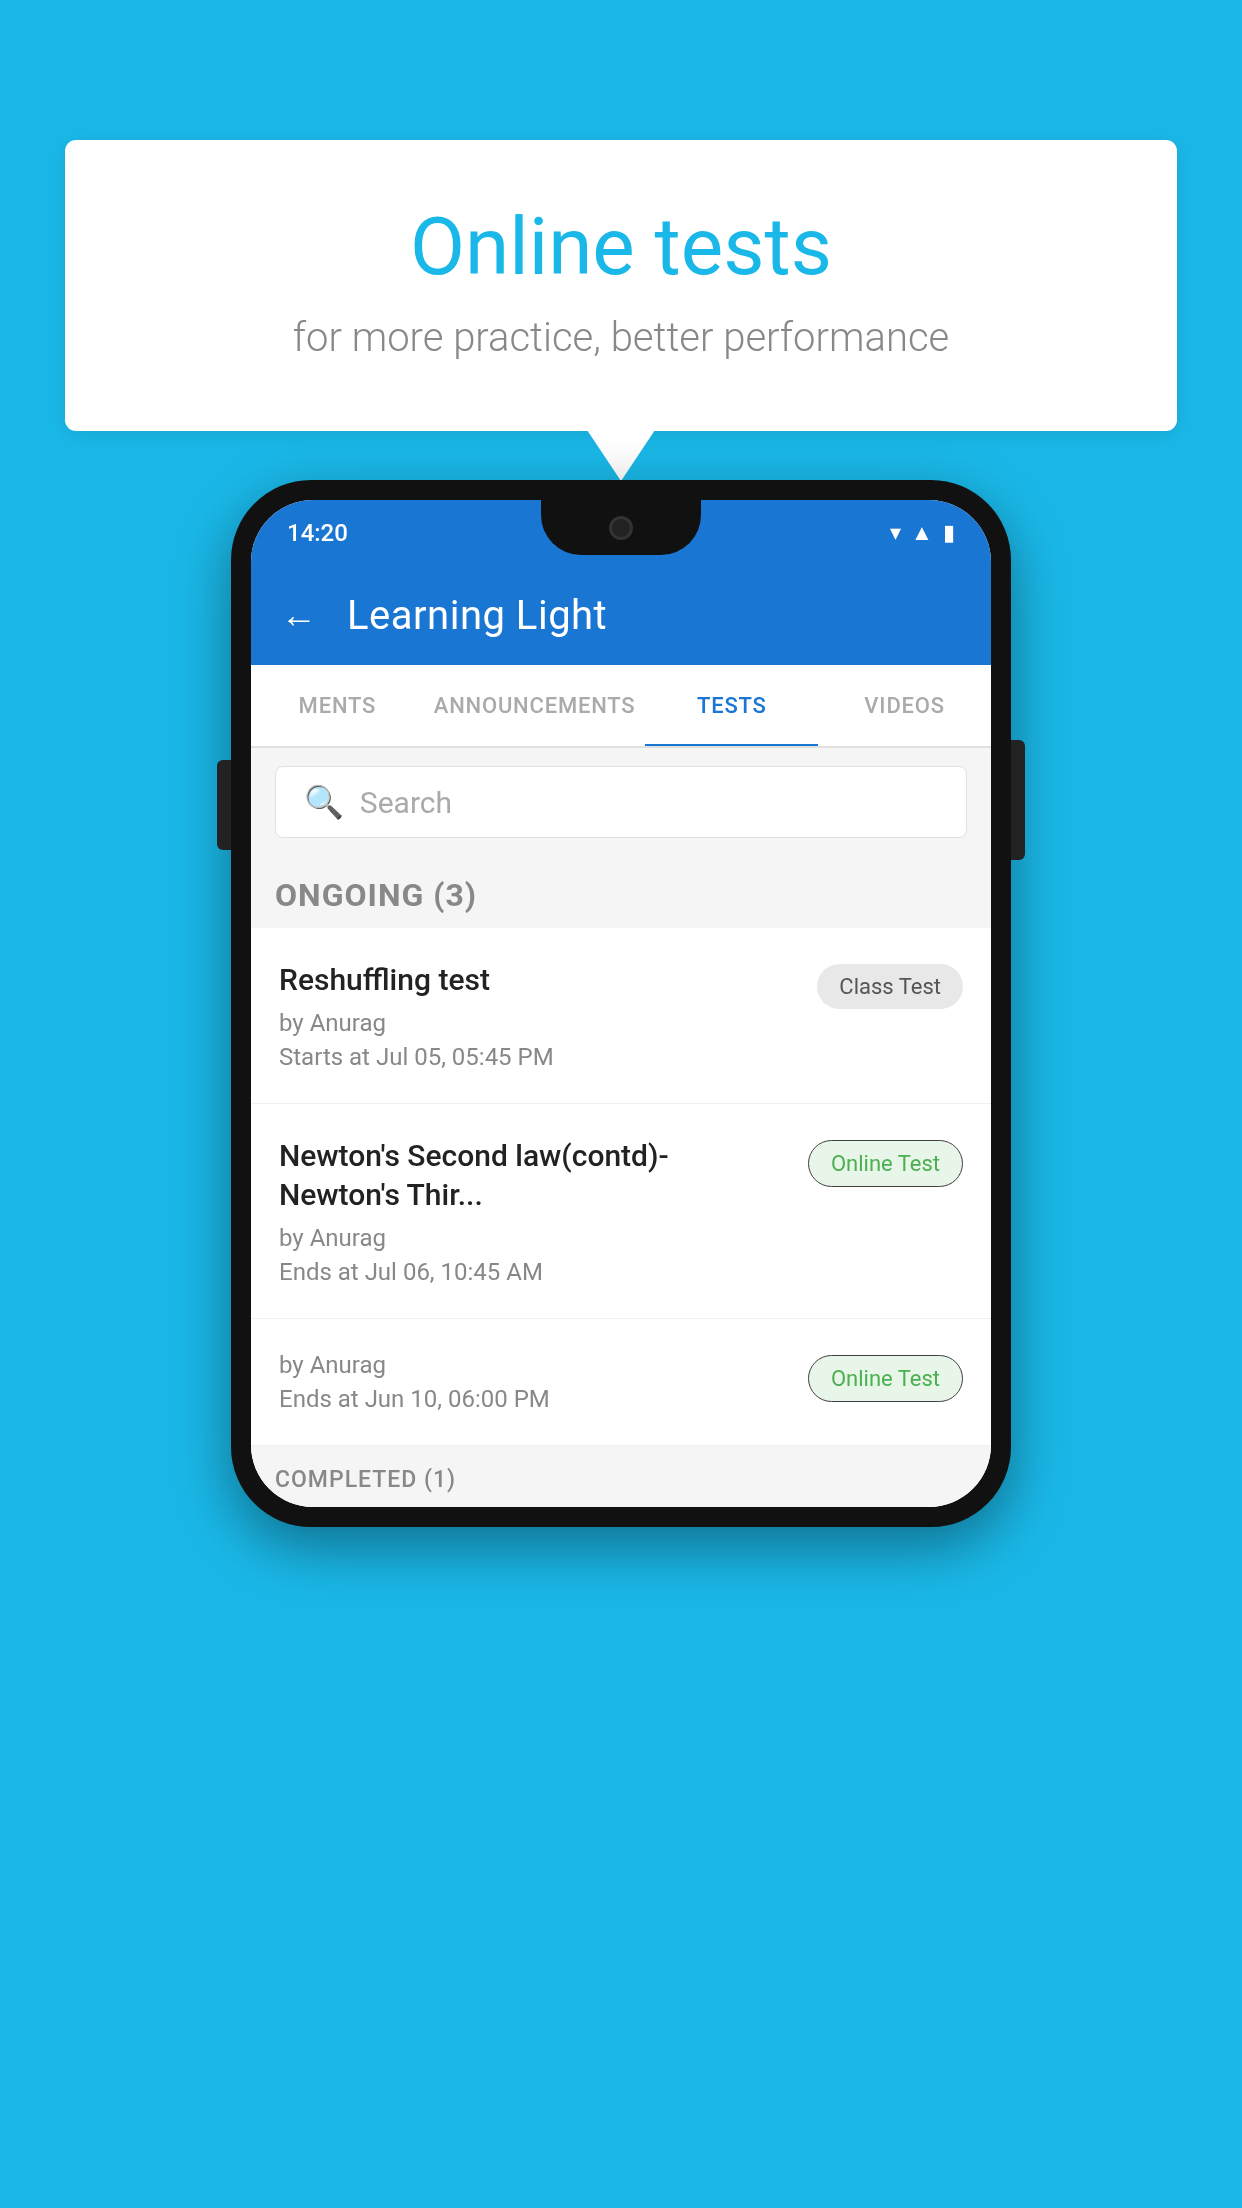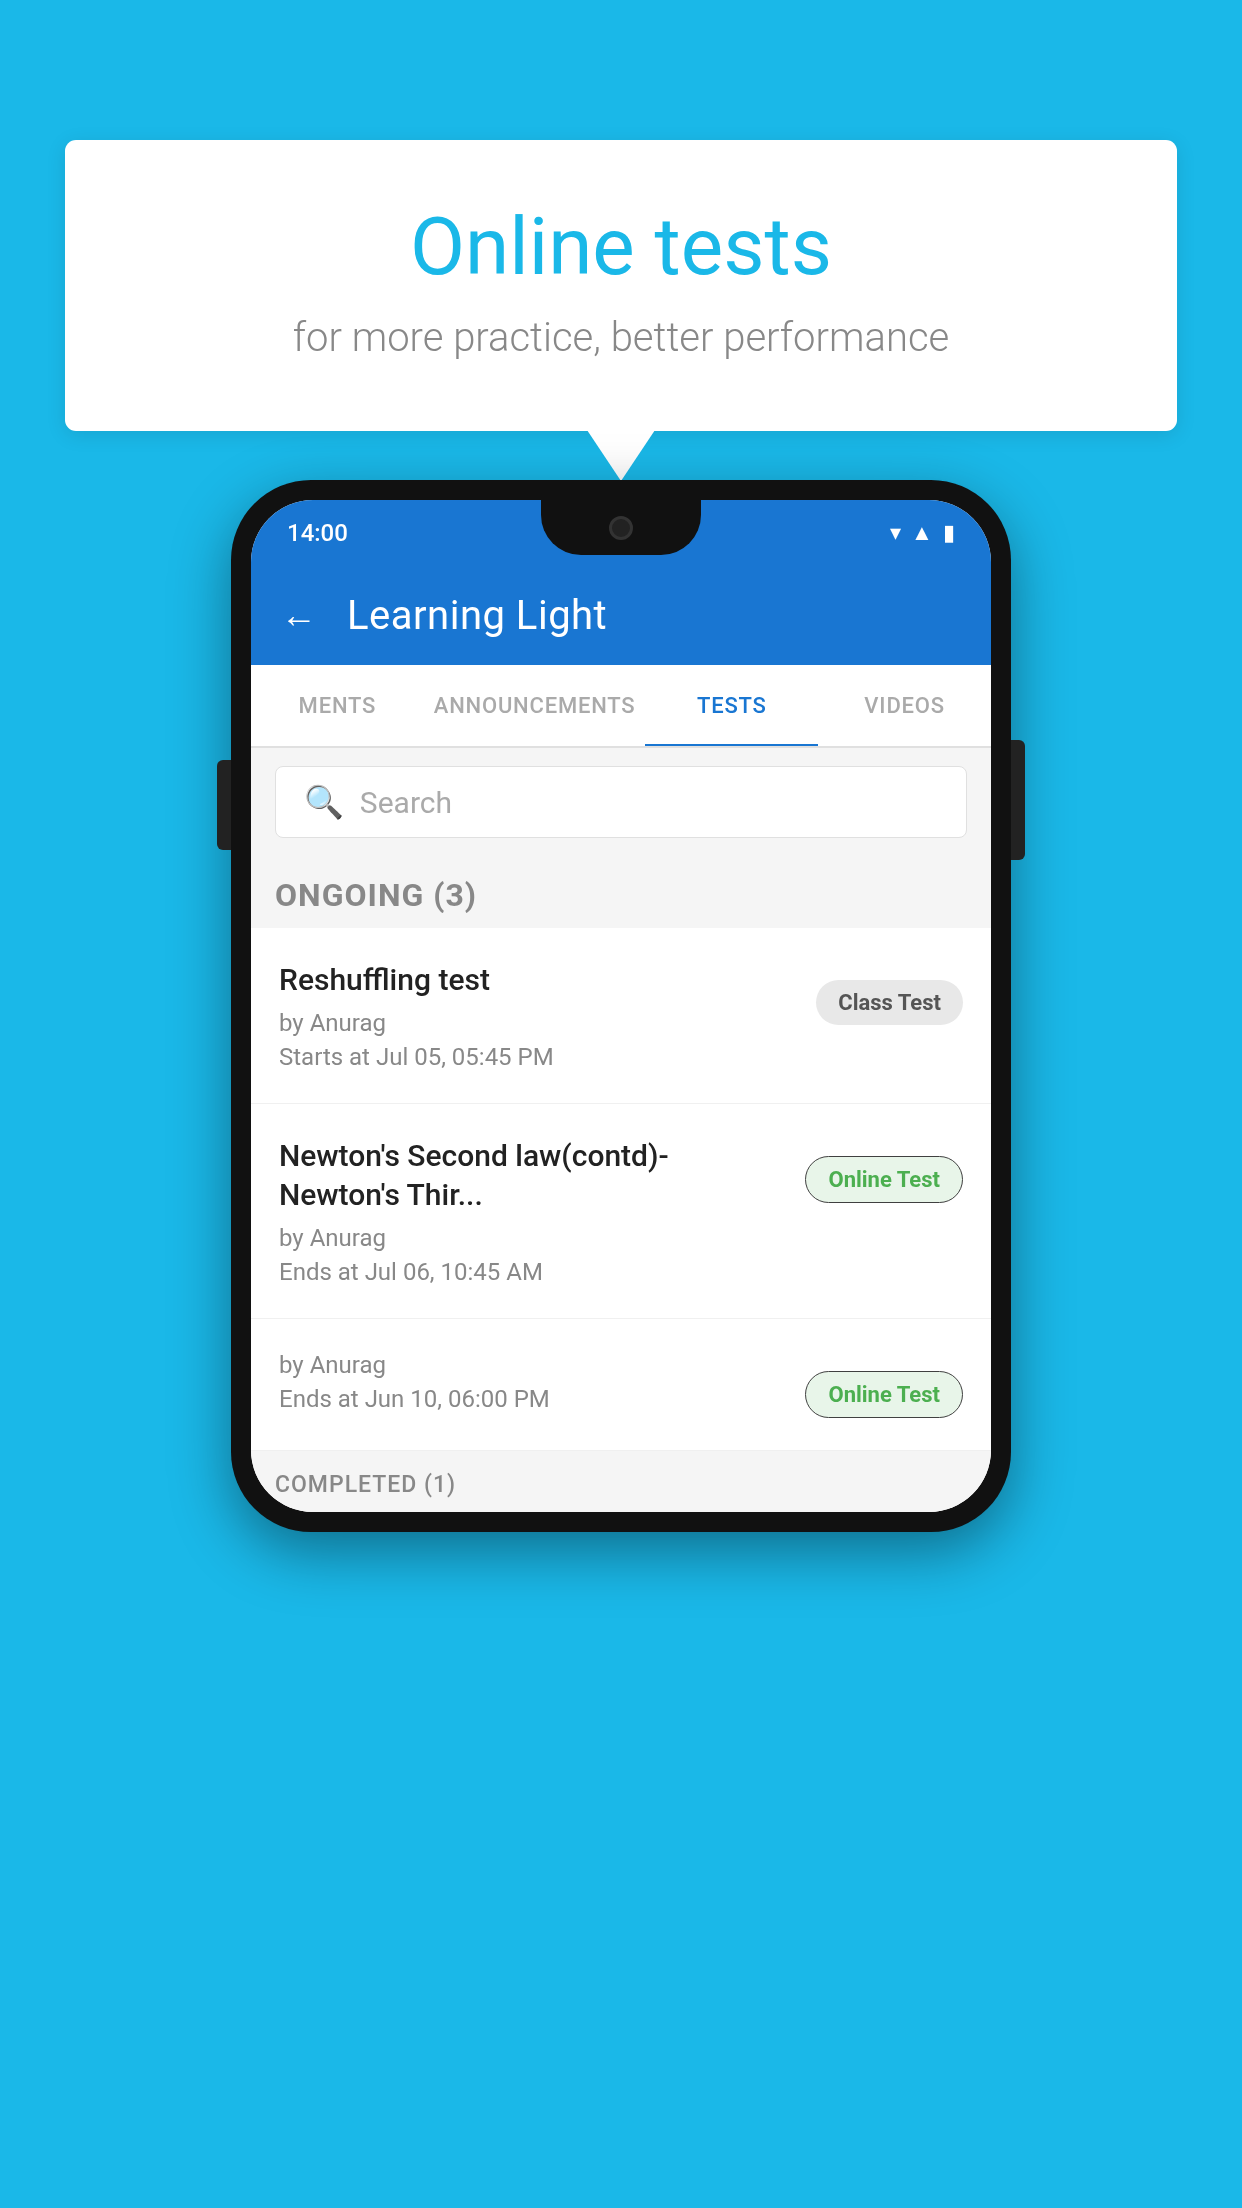--- a/index.html
+++ b/index.html
@@ -283,24 +283,24 @@
 
     .test-time {
       font-size: 24px;
       color: #888;
     }
 
     .test-badge {
       border-radius: 30px;
       padding: 10px 22px;
       font-size: 22px;
-      font-weight: 700;
+      font-weight: 400;
       white-space: nowrap;
       flex-shrink: 0;
-      margin-top: 20px;
+      margin-top: 4px;
     }
 
     .badge-class {
       background: #e8e8e8;
       color: #555;
     }
 
     .badge-online {
       background: #e8f5e9;
       color: #4caf50;
@@ -328,21 +328,21 @@
 </div>
 
 <div class="phone-container">
   <div class="phone-frame">
     <div class="phone-screen">
 
       <div class="status-bar">
         <div class="notch">
           <div class="camera"></div>
         </div>
-        <span class="status-time">14:00</span>
+        <span class="status-time">14:20</span>
         <div class="status-icons">
           <span style="color:white;font-size:22px;">▾</span>
           <span style="color:white;font-size:22px;">▲</span>
           <span style="color:white;font-size:22px;">▮</span>
         </div>
       </div>
 
       <div class="app-header">
         <span class="back-arrow">←</span>
         <span class="app-title">Learning Light</span>

